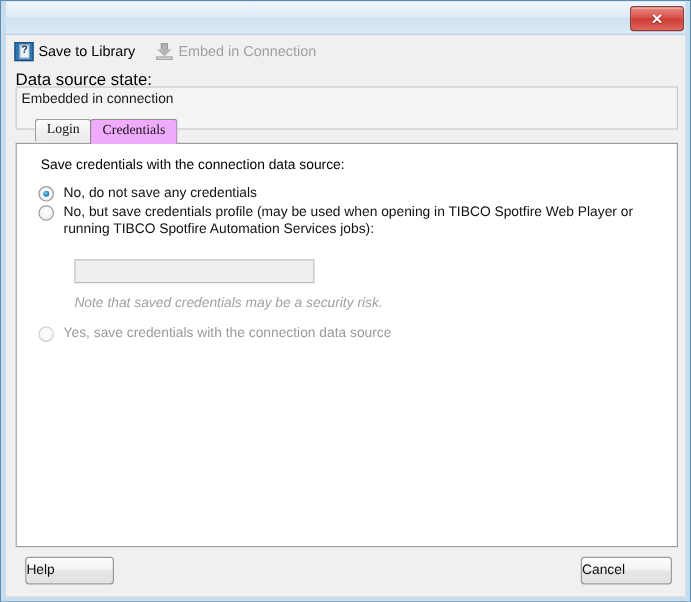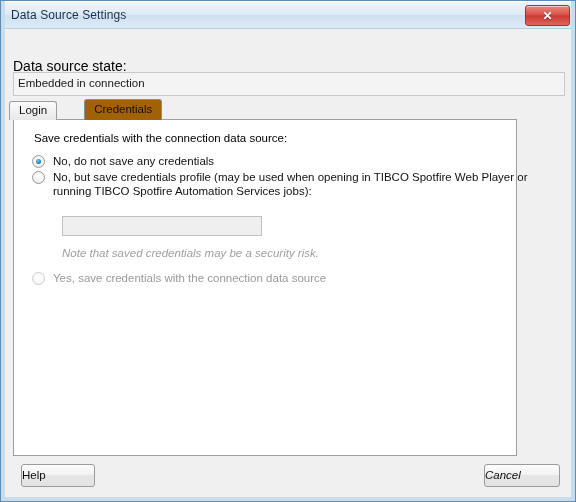--- a/index.html
+++ b/index.html
@@ -201,70 +201,69 @@
   
   .state-label {
     position: absolute;
     left: 12px; top: 57px;
     font-size: 14px;
     color: #000;
   }
   .state-field {
     position: absolute;
     left: 12px; top: 71px;
-    width: 552px; height: 24px;
+    width: 552px; height: 36px;
     box-sizing: border-box;
     background: #f4f4f4;
     border: 1px solid #c8c8c8;
     padding: 2px 4px;
     font-size: 11.5px;
     color: #1a1a1a;
     line-height: 16px;
     cursor: default;
   }
 
   
   .tabstrip {
     position: absolute;
-    left: 8px; top: 98px;
+    left: 28px; top: 98px;
     height: 21px;
     display: flex;
-    align-items: flex-end;
     z-index: 3;
+    font-family: Liberation Serif, serif;
   }
   .tab {
     box-sizing: border-box;
     height: 19px;
     padding: 0 9px;
     margin-right: -1px;
     font-size: 11.5px;
     line-height: 17px;
     color: #111;
     border: 1px solid #9e9e9e;
     border-bottom: none;
     border-radius: 3px 3px 0 0;
     background: linear-gradient(to bottom, #fbfbfb 0%, #e8e8e8 100%);
     cursor: pointer;
     white-space: nowrap;
   }
   .tab.active {
     height: 21px;
     line-height: 19px;
-    background: #a16207;
+    background: #f0abfc;
     border-color: #8e8e8e;
     position: relative;
     z-index: 4;
-    margin-left: 28px;
   }
 
   
   .panel {
     position: absolute;
     left: 12px; top: 118px;
-    width: 504px;
+    width: 552px;
     height: 337px;
     box-sizing: border-box;
     background: #ffffff;
     border: 1px solid #9e9e9e;
   }
   .panel-title {
     position: absolute;
     left: 20px; top: 12px;
     font-size: 11.5px;
     color: #000;
@@ -342,37 +341,48 @@
     border-radius: 3px;
     cursor: pointer;
     user-select: none;
   }
   .btn.default {
     border: 1px solid #3c9ad4;
     box-shadow: inset 0 0 0 1px #c9e7f8;
   }
   #help-button  { left: 20px;  bottom: 14px; width: 74px; }
   #ok-button    { right: 98px; bottom: 14px; width: 76px; }
-  #cancel-button{ right: 15px; bottom: 14px; width: 76px; font-style: italic; }
+  #cancel-button{ right: 15px; bottom: 14px; width: 76px; }
 </style>
 </head>
 <body>
 
 <div class="window">
 
   <div class="titlebar">
-    <div class="title-text">Data Source Settings</div>
     <div class="close-btn">
       <div class="close-x">✕</div>
     </div>
   </div>
 
   <div class="toolbar">
 
-
+    <div class="tb-item">
+      <span class="tb-icon ic-lib"></span>
+      <span class="tb-label">Save to Library</span>
+    </div>
+
+    <div class="tb-item disabled">
+      <span class="tb-icon ic-embed">
+        <span class="arrow-stem"></span>
+          <span class="arrow-head"></span>
+          <span class="tray"></span>
+      </span>
+      <span class="tb-label">Embed in Connection</span>
+    </div>
 
 
   </div>
 
   <div class="state-label">Data source state:</div>
   <div class="state-field">Embedded in connection</div>
 
   <div class="tabstrip">
     <div class="tab">Login</div>
     <div class="tab active">Credentials</div>

